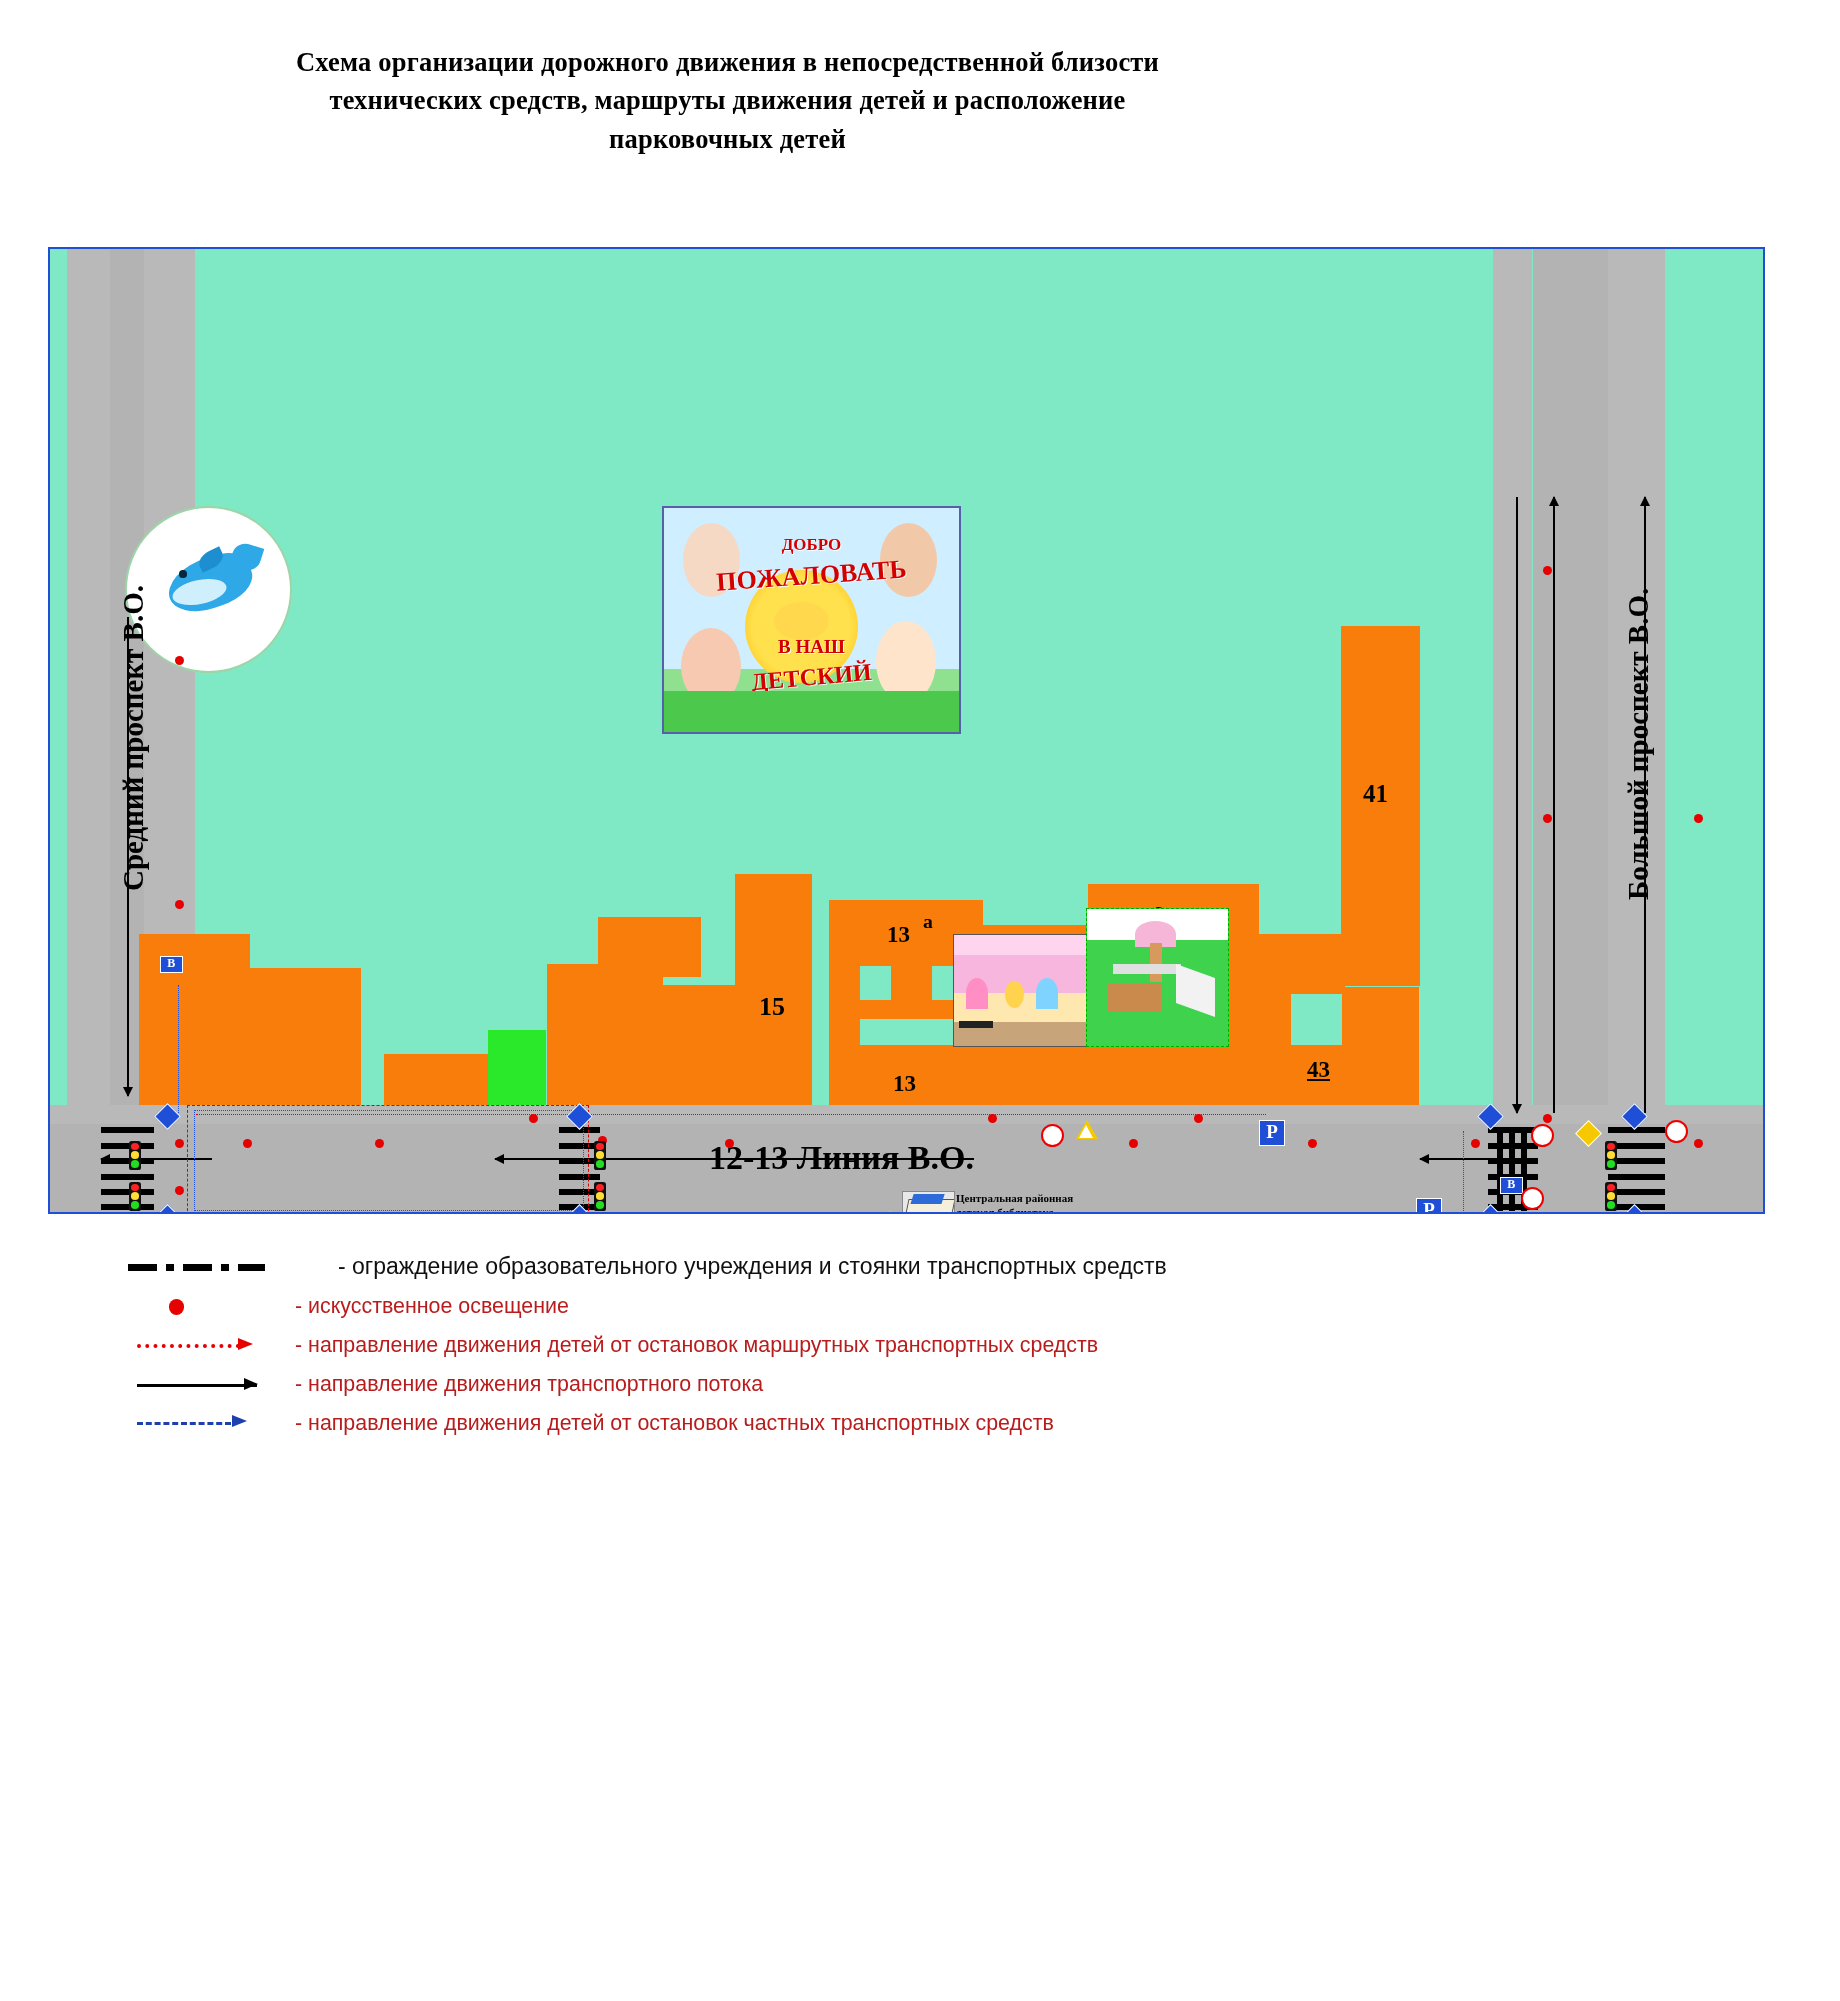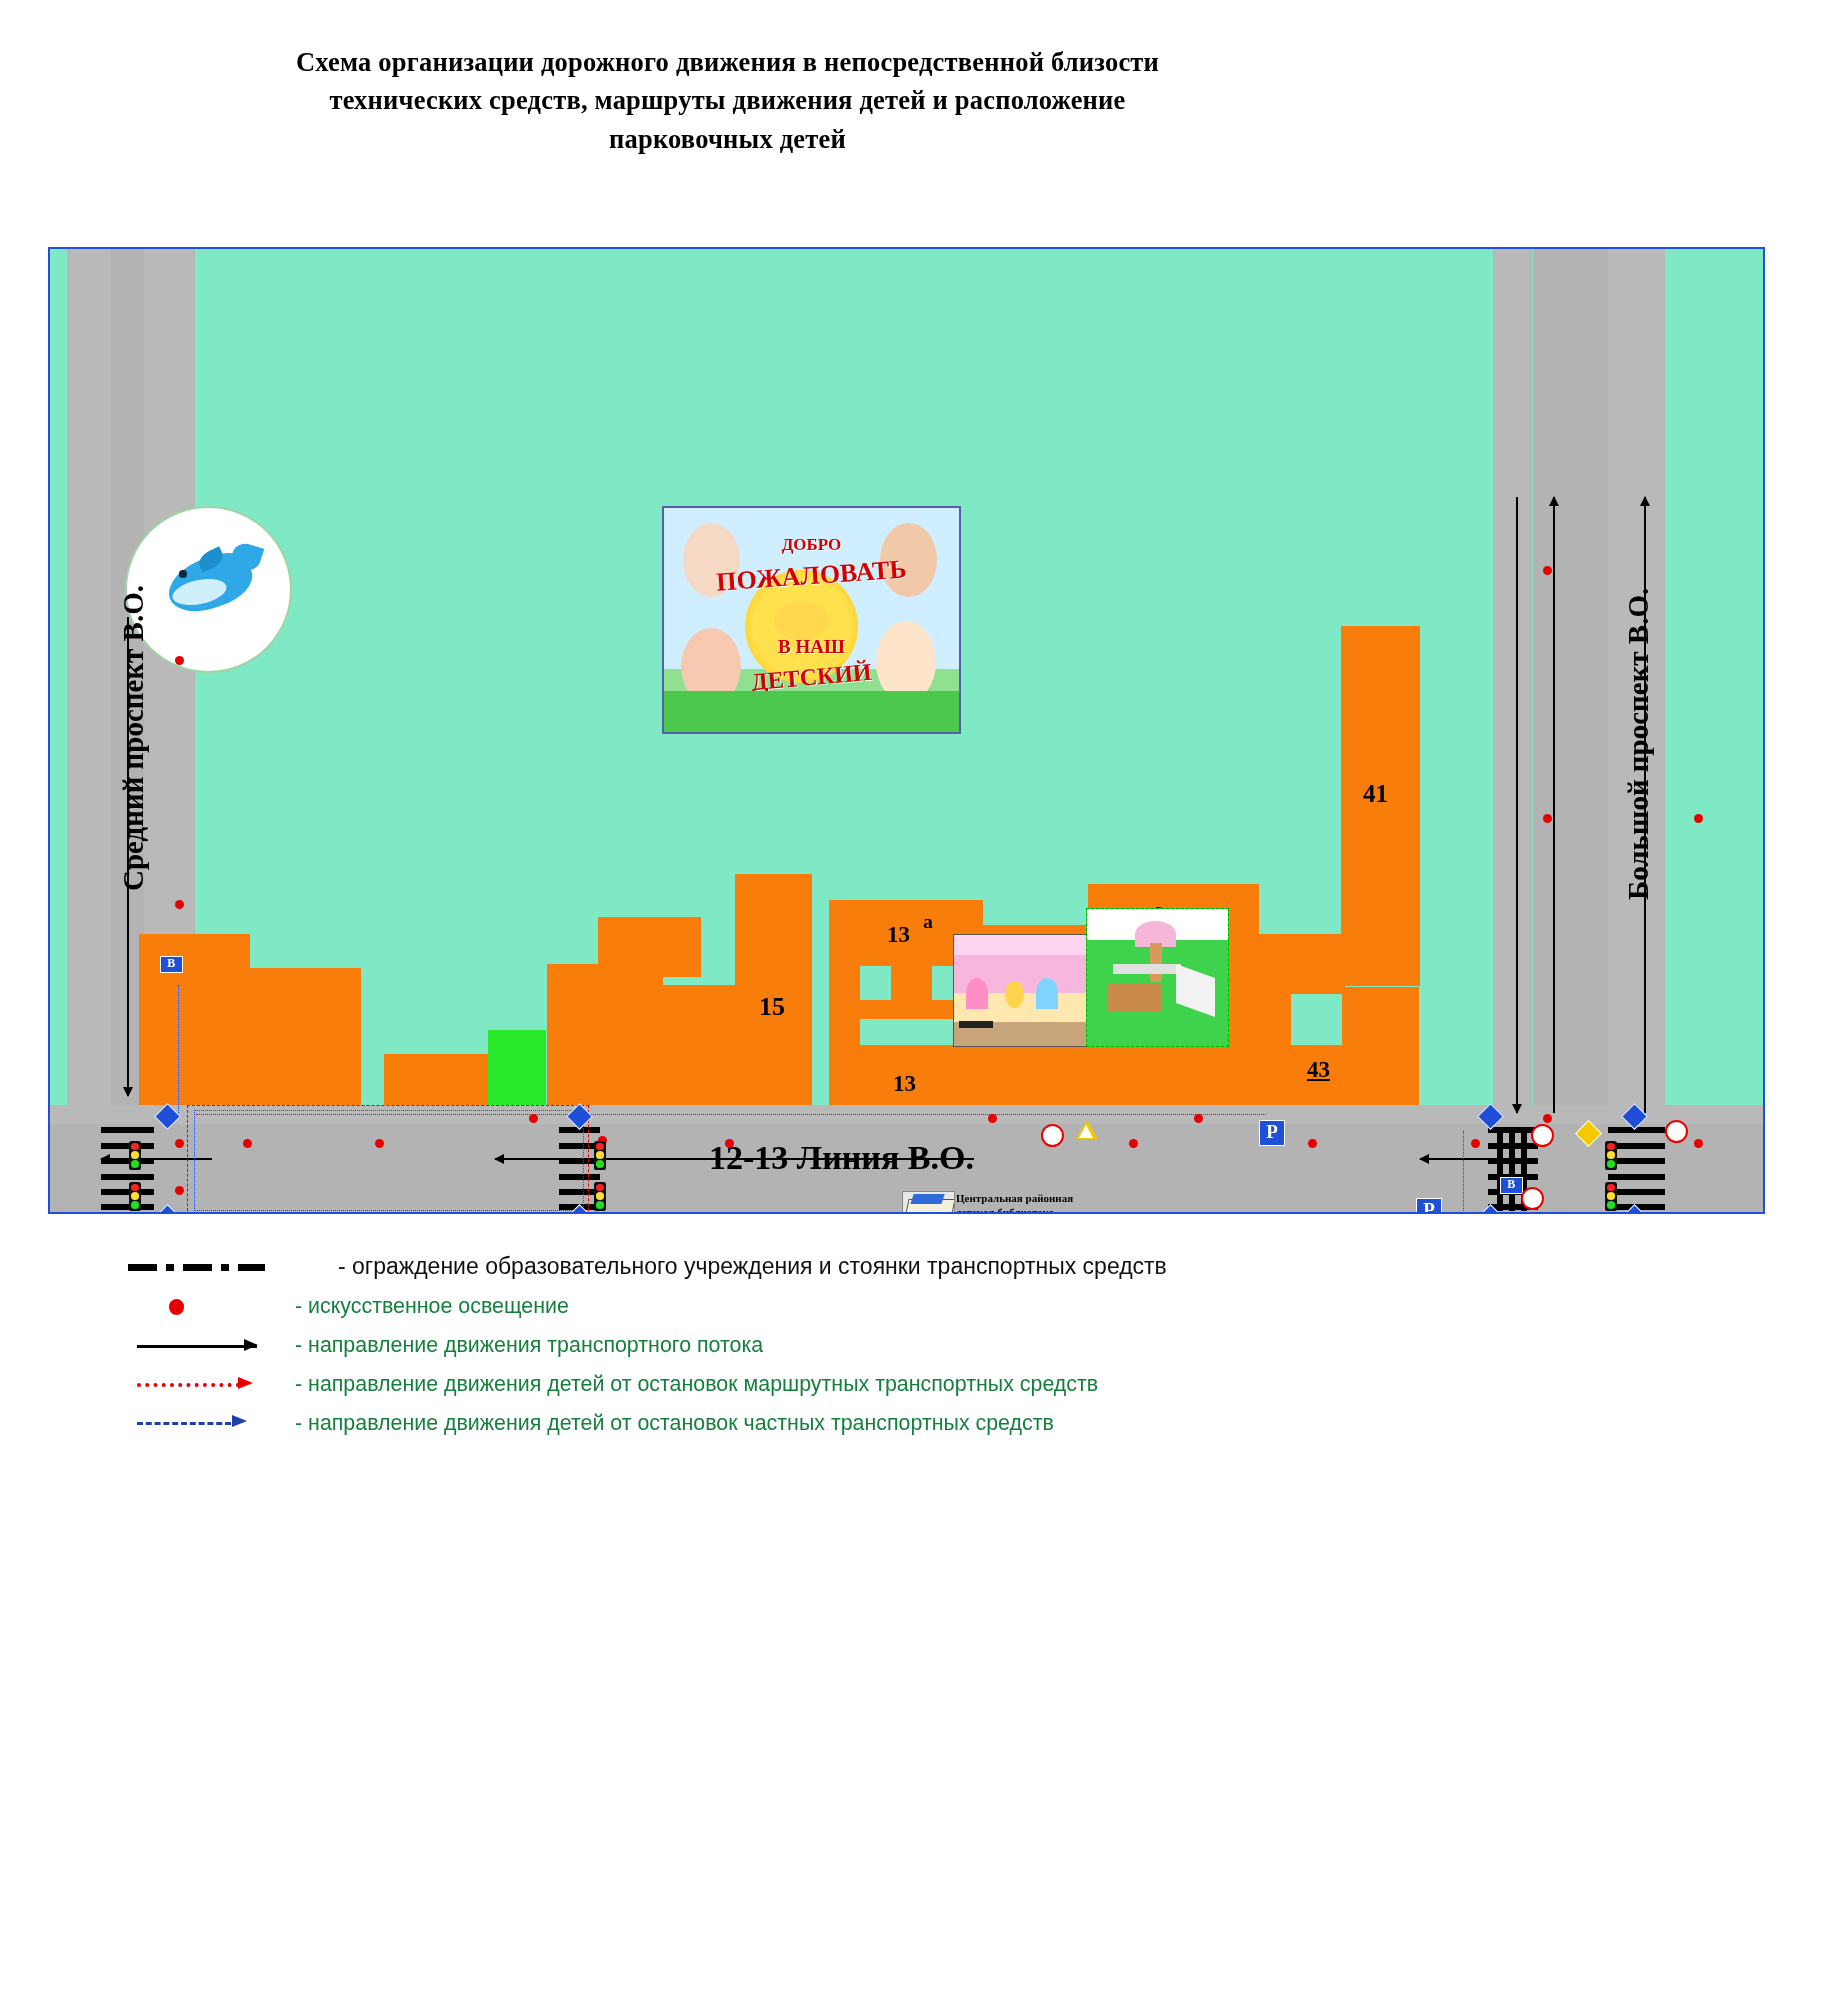--- a/index.html
+++ b/index.html
@@ -81,21 +81,21 @@
   #welcome{left:612px;top:257px;width:295px;height:224px;border:2.6px solid #5560a8;background:#fef9c3;}
   #logo{left:75px;top:257px;width:163px;height:163px;border-radius:50%;background:#fff;border:2.6px solid #9fd4a8;}
   #playground{left:1036px;top:659px;width:141px;height:137px;border:1.7px dashed #0a0;background:#2ae82a;}
   #playroom{left:903px;top:685px;width:133px;height:111px;background:#d9a4c8;border:0.9px solid #555;}
   #library{left:852px;top:942px;width:51px;height:36px;background:#e8e8e8;border:0.9px solid #888;}
 
   
   #legend{position:absolute;left:128px;top:1250px;width:1199px;}
   .lrow{position:relative;height:39px;}
   .lrow .sym{position:absolute;left:0;top:0;width:146px;height:34px;}
-  .lrow .txt{position:absolute;left:167px;top:5.1px;font-size:21.4px;color:#15803d;white-space:nowrap;}
+  .lrow .txt{position:absolute;left:167px;top:5.1px;font-size:21.4px;color:#b91c1c;white-space:nowrap;}
   .lrow.first .txt{left:210px;top:3.4px;font-size:23px;color:#111;}
 
   .dashdot{position:absolute;left:0;top:13.7px;width:137px;height:7.7px;
     background:repeating-linear-gradient(to right,#000 0 29px,transparent 29px 38px,#000 38px 46px,transparent 46px 55px);}
   .legdot{position:absolute;left:41px;top:10.3px;width:15.4px;height:15.4px;border-radius:50%;background:#e60000;}
   .legarrow{position:absolute;left:8.6px;top:17px;width:120px;height:2.6px;background:#000;}
   .legarrow:after{content:"";position:absolute;right:-1.7px;top:-6px;border-left:14.6px solid #000;border-top:6.8px solid transparent;border-bottom:6.8px solid transparent;}
   .legred{position:absolute;left:8.6px;top:16.3px;width:103px;border-top:4.3px dotted #e60000;}
   .legredtip{position:absolute;left:110px;top:10.3px;border-left:15.4px solid #e60000;border-top:6.8px solid transparent;border-bottom:6.8px solid transparent;}
   .legblue{position:absolute;left:8.6px;top:16.3px;width:94px;border-top:3.4px dashed #1e3fae;}
@@ -380,31 +380,31 @@
 
   <div class="lrow">
     <div class="sym">
         <div class="legdot"></div>
       </div>
     <div class="txt">- искусственное освещение</div>
   </div>
 
   <div class="lrow">
     <div class="sym">
-        <div class="legarrow"></div>
-      </div>
-    <div class="txt">- направление движения транспортного потока</div>
-  </div>
-
-  <div class="lrow">
-    <div class="sym">
         <div class="legred"></div>
         <div class="legredtip"></div>
       </div>
     <div class="txt">- направление движения детей от остановок маршрутных транспортных средств</div>
+  </div>
+
+  <div class="lrow">
+    <div class="sym">
+        <div class="legarrow"></div>
+      </div>
+    <div class="txt">- направление движения транспортного потока</div>
   </div>
 
   <div class="lrow">
     <div class="sym">
         <div class="legblue"></div>
         <div class="legbluetip"></div>
       </div>
     <div class="txt">- направление движения детей от остановок частных транспортных средств</div>
   </div>
 </div>

